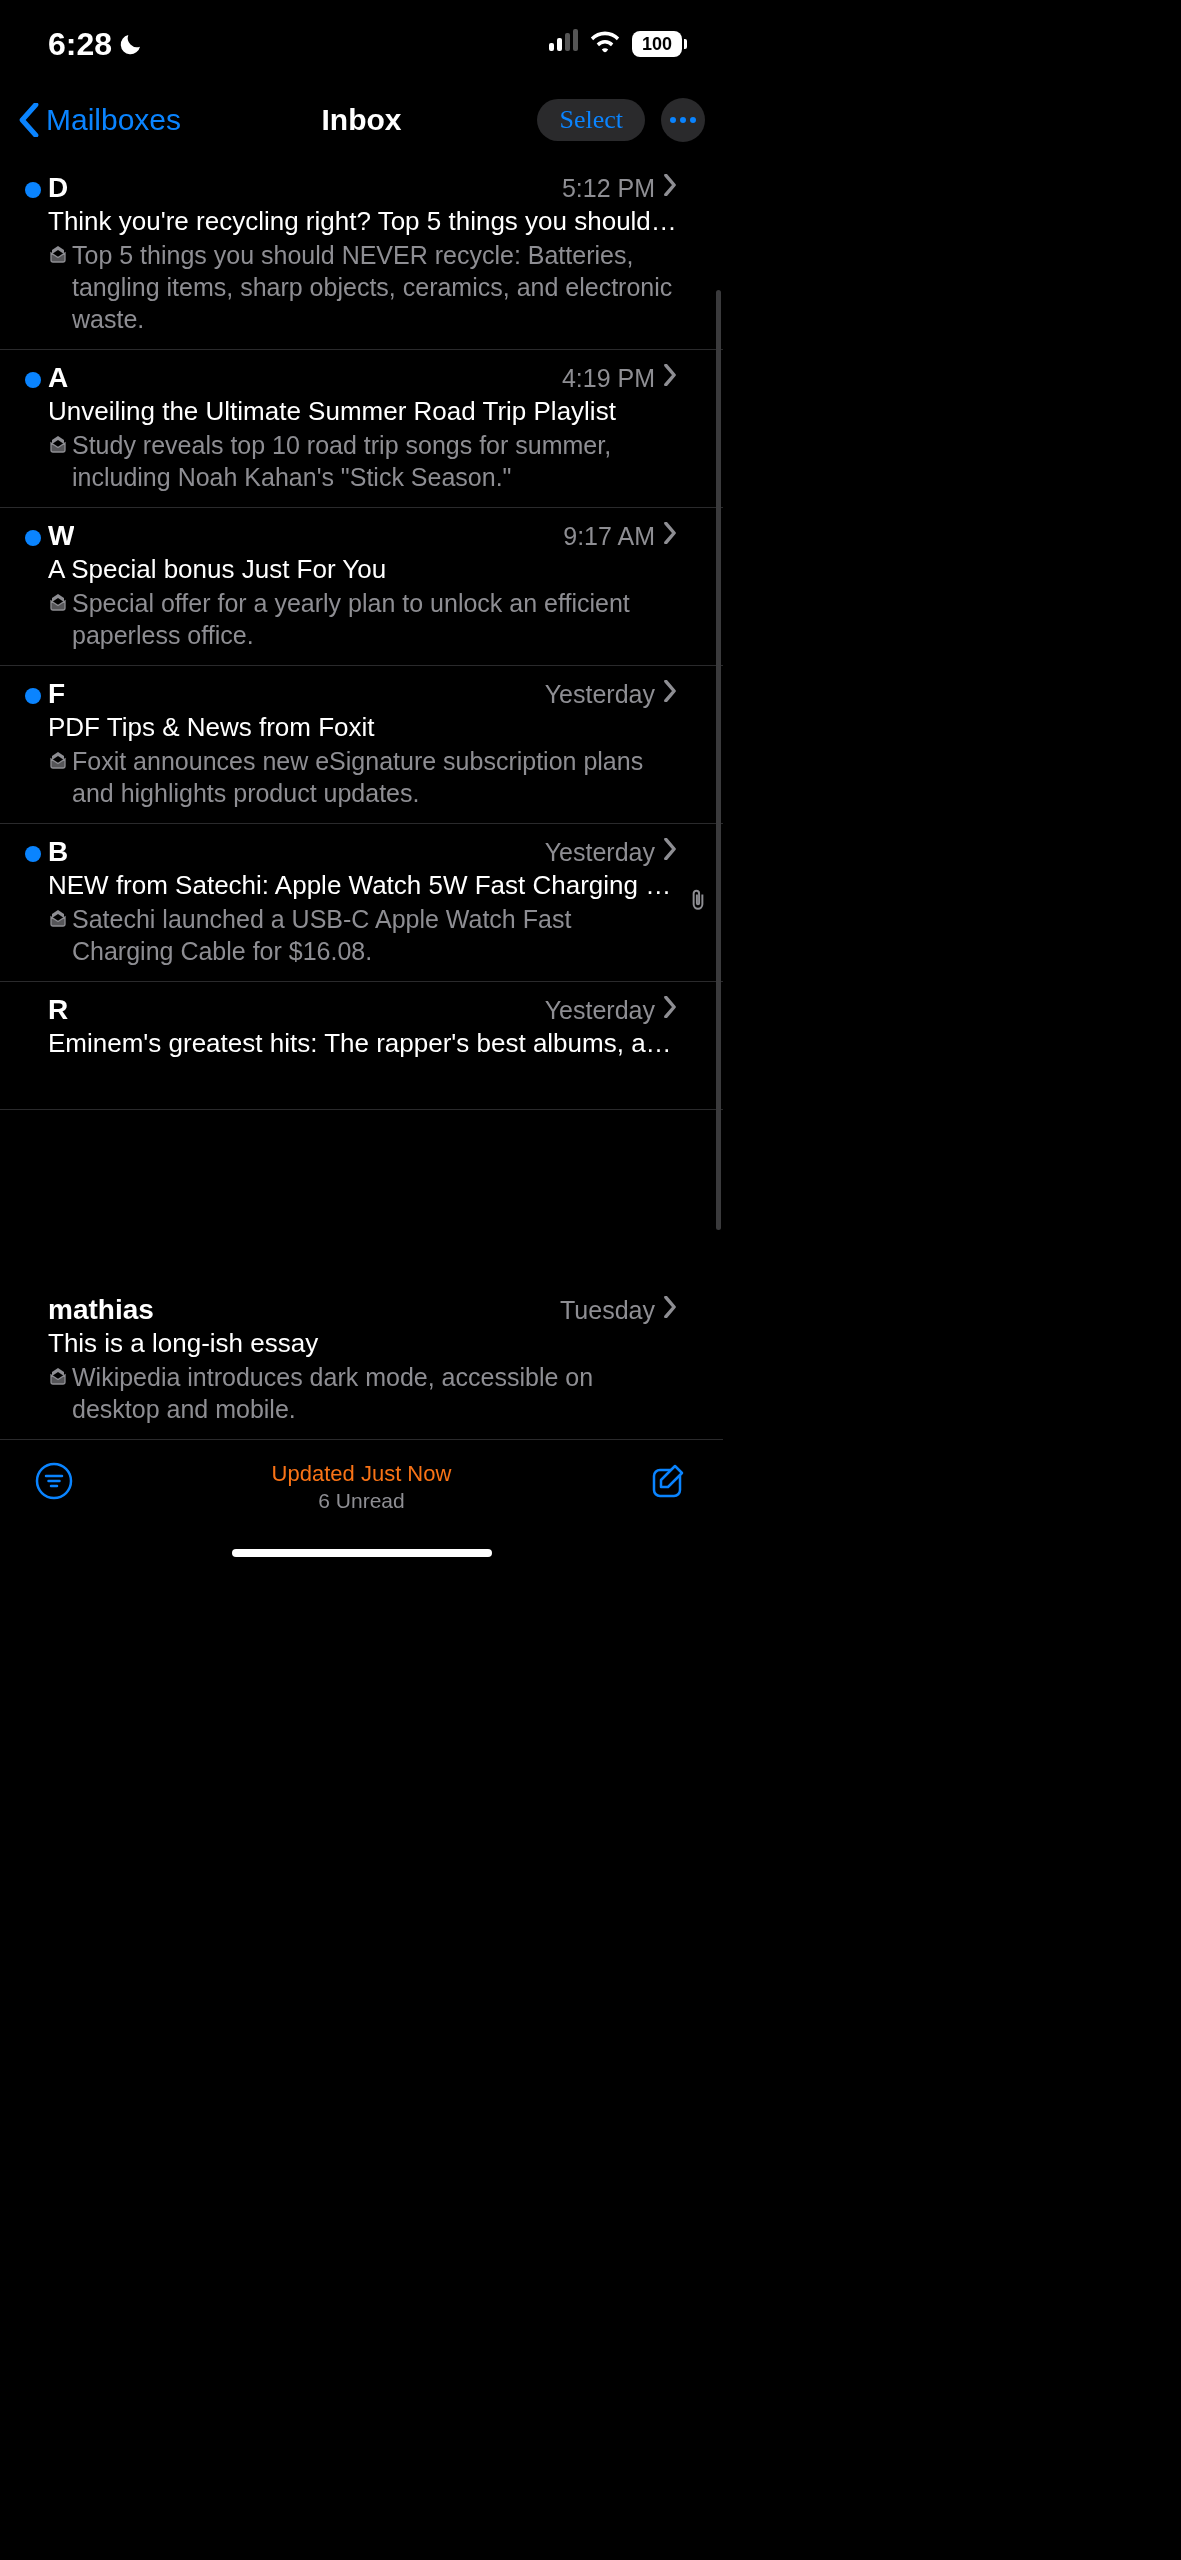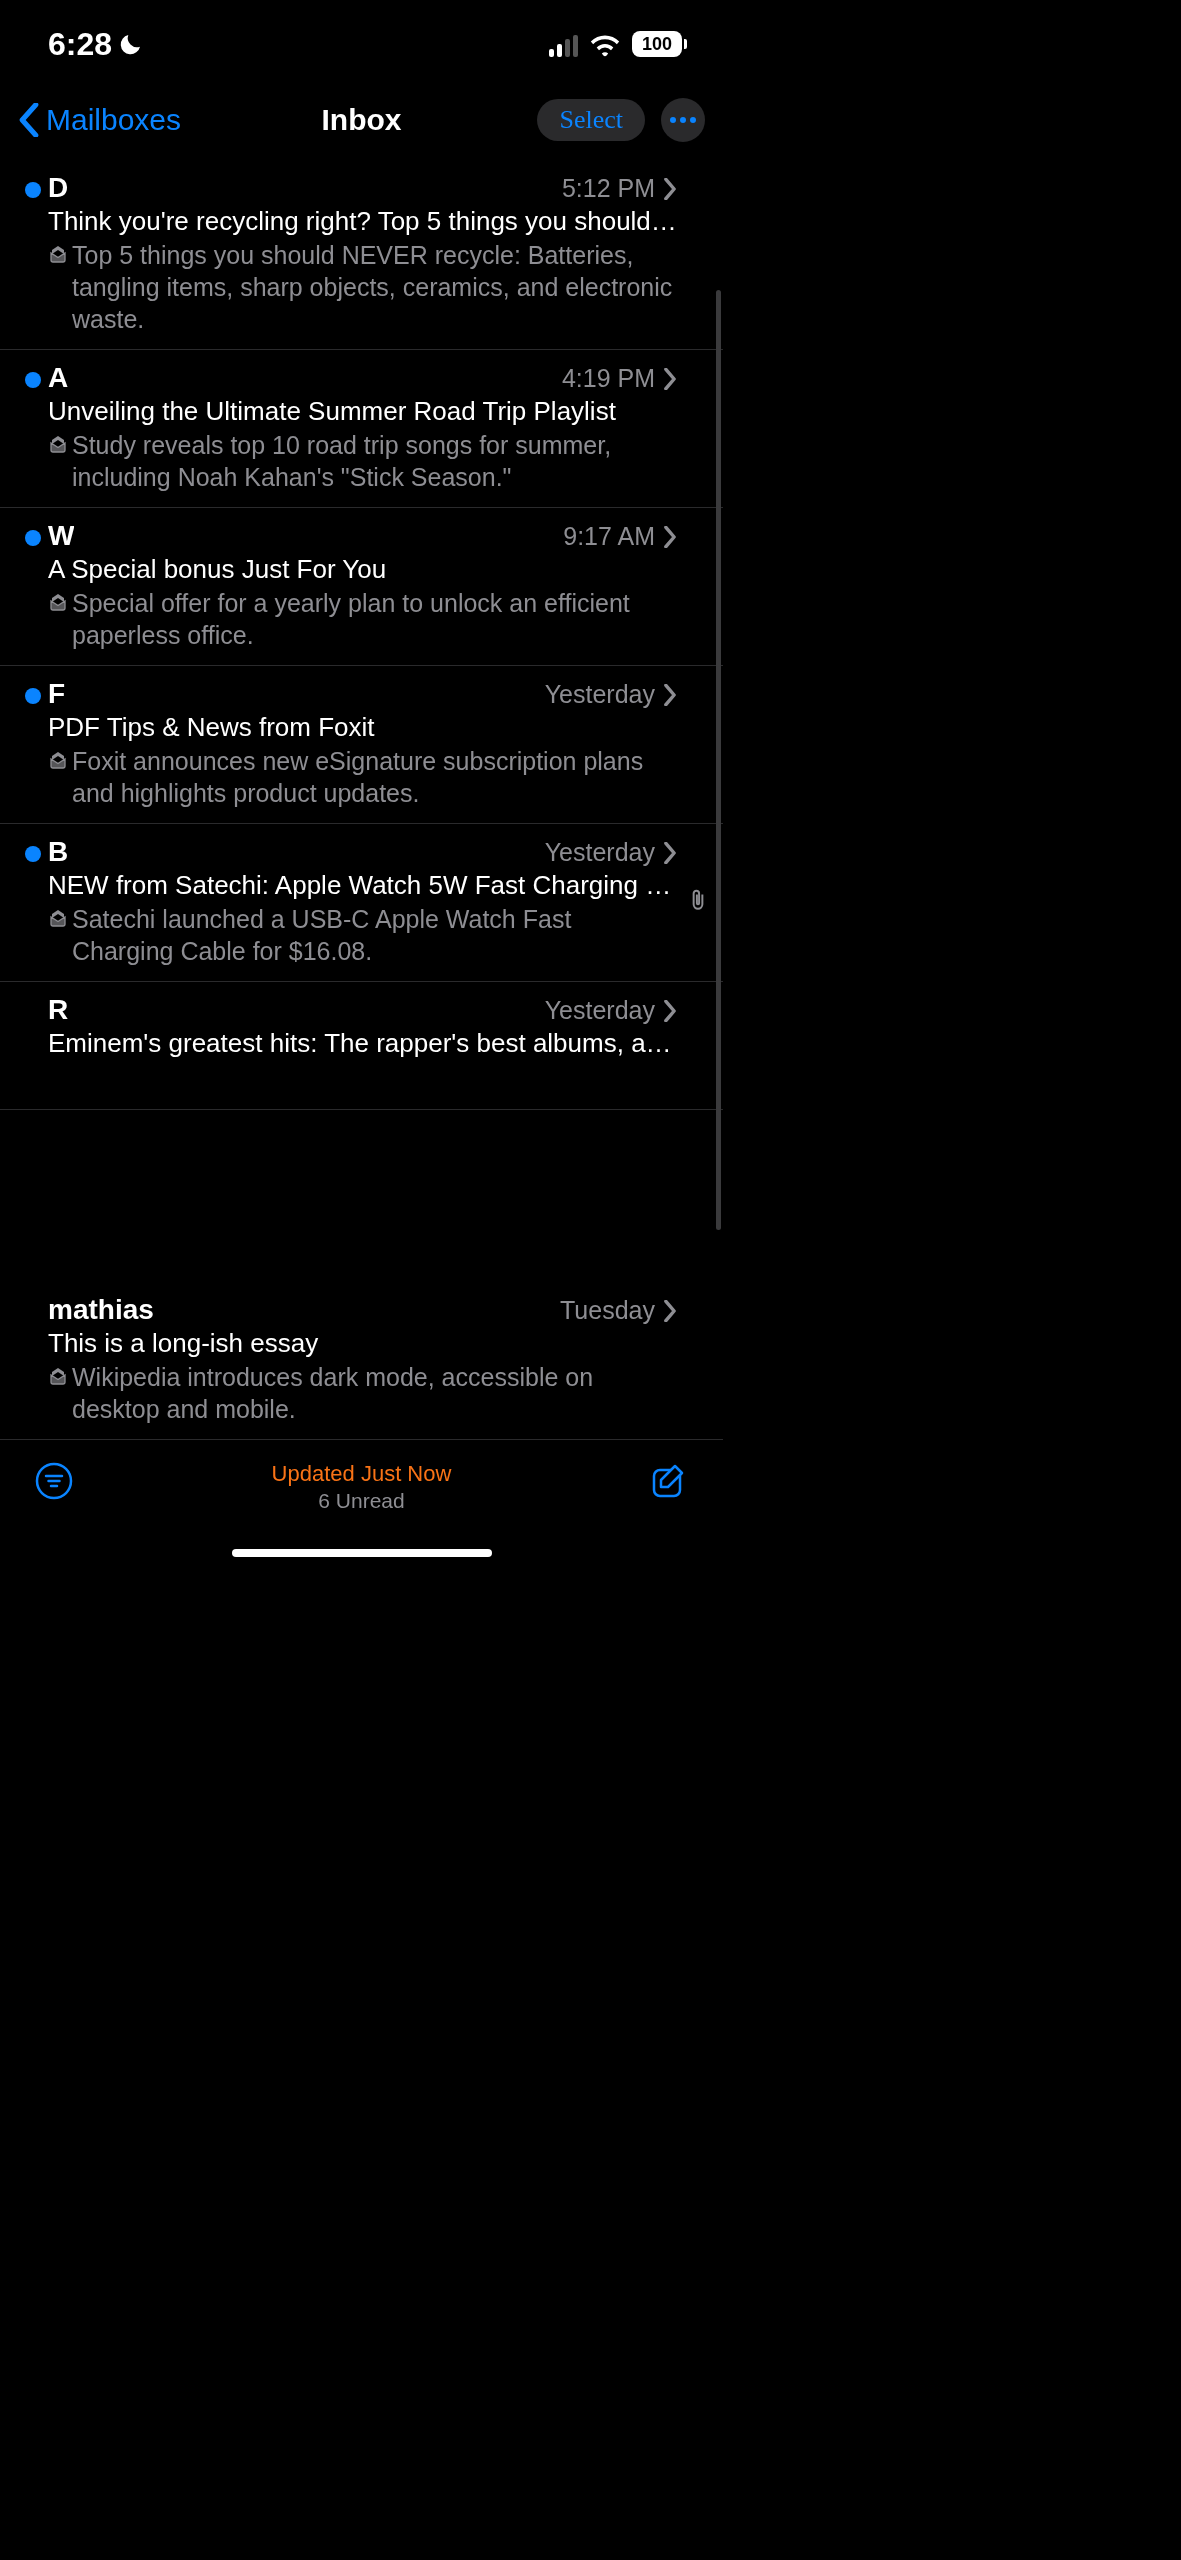--- a/index.html
+++ b/index.html
@@ -19,21 +19,21 @@
       display: flex;
       align-items: center;
       justify-content: space-between;
       padding: 16px 24px 0 48px;
       height: 72px;
       font-size: 32px;
       font-weight: 600;
     }
     .statusbar-left { display: flex; align-items: center; gap: 6px; }
     .moon { display:inline-flex; }
-    .statusbar-right { display: flex; align-items: flex-end; gap: 12px; padding-right: 12px;}
+    .statusbar-right { display: flex; align-items: flex-start; gap: 12px; padding-right: 12px;}
     .sig-bars { display:flex; align-items:flex-end; gap:3px; height:20px;}
     .sig-bars span { width:5px; border-radius:2px; background:#fff;}
     .sig-bars span.dim { background:#555;}
     .bar1{height:8px;} .bar2{height:13px;} .bar3{height:18px;} .bar4{height:22px;}
     .wifi-icon { display:inline-flex; }
     .batt {
       display:flex; align-items:center; gap:2px;
     }
     .batt-body{
       width:50px; height:26px; border-radius:8px;
@@ -75,21 +75,21 @@
       padding: 12px 10px 14px 18px;
       border-bottom: 0.5px solid #2a2a2c;
       min-height: 128px;
     }
     .row.spaced { margin-top: 172px; }
     .dotcol { width:30px; padding-top:10px; display:flex; justify-content:center;}
     .unread-dot { width:16px; height:16px; border-radius:50%; background:#0a84ff;}
     .content { flex:1; min-width:0; padding-right:6px;}
     .line1 { display:flex; align-items:baseline; justify-content:space-between; gap:12px; }
     .sender { font-size:28px; font-weight:700; color:#fff; white-space:nowrap; overflow:hidden; text-overflow:ellipsis;}
-    .meta { display:flex; align-items:center; gap:8px; }
+    .meta { display:flex; gap:8px; }
     .time { color:#8e8e93; font-size:25px; white-space:nowrap;}
     .chev { display:inline-flex; }
     .subject {
       font-size:26px; color:#fff;
       white-space:nowrap; overflow:hidden; text-overflow:ellipsis;
       margin-top:2px;
     }
     .prev-wrap { display:flex; gap:4px; margin-top:2px; }
     .sum-icon { display:inline-flex; flex-shrink:0; margin-top:6px;}
     .preview { font-size:25px; color:#8e8e93; line-height:1.28; }

